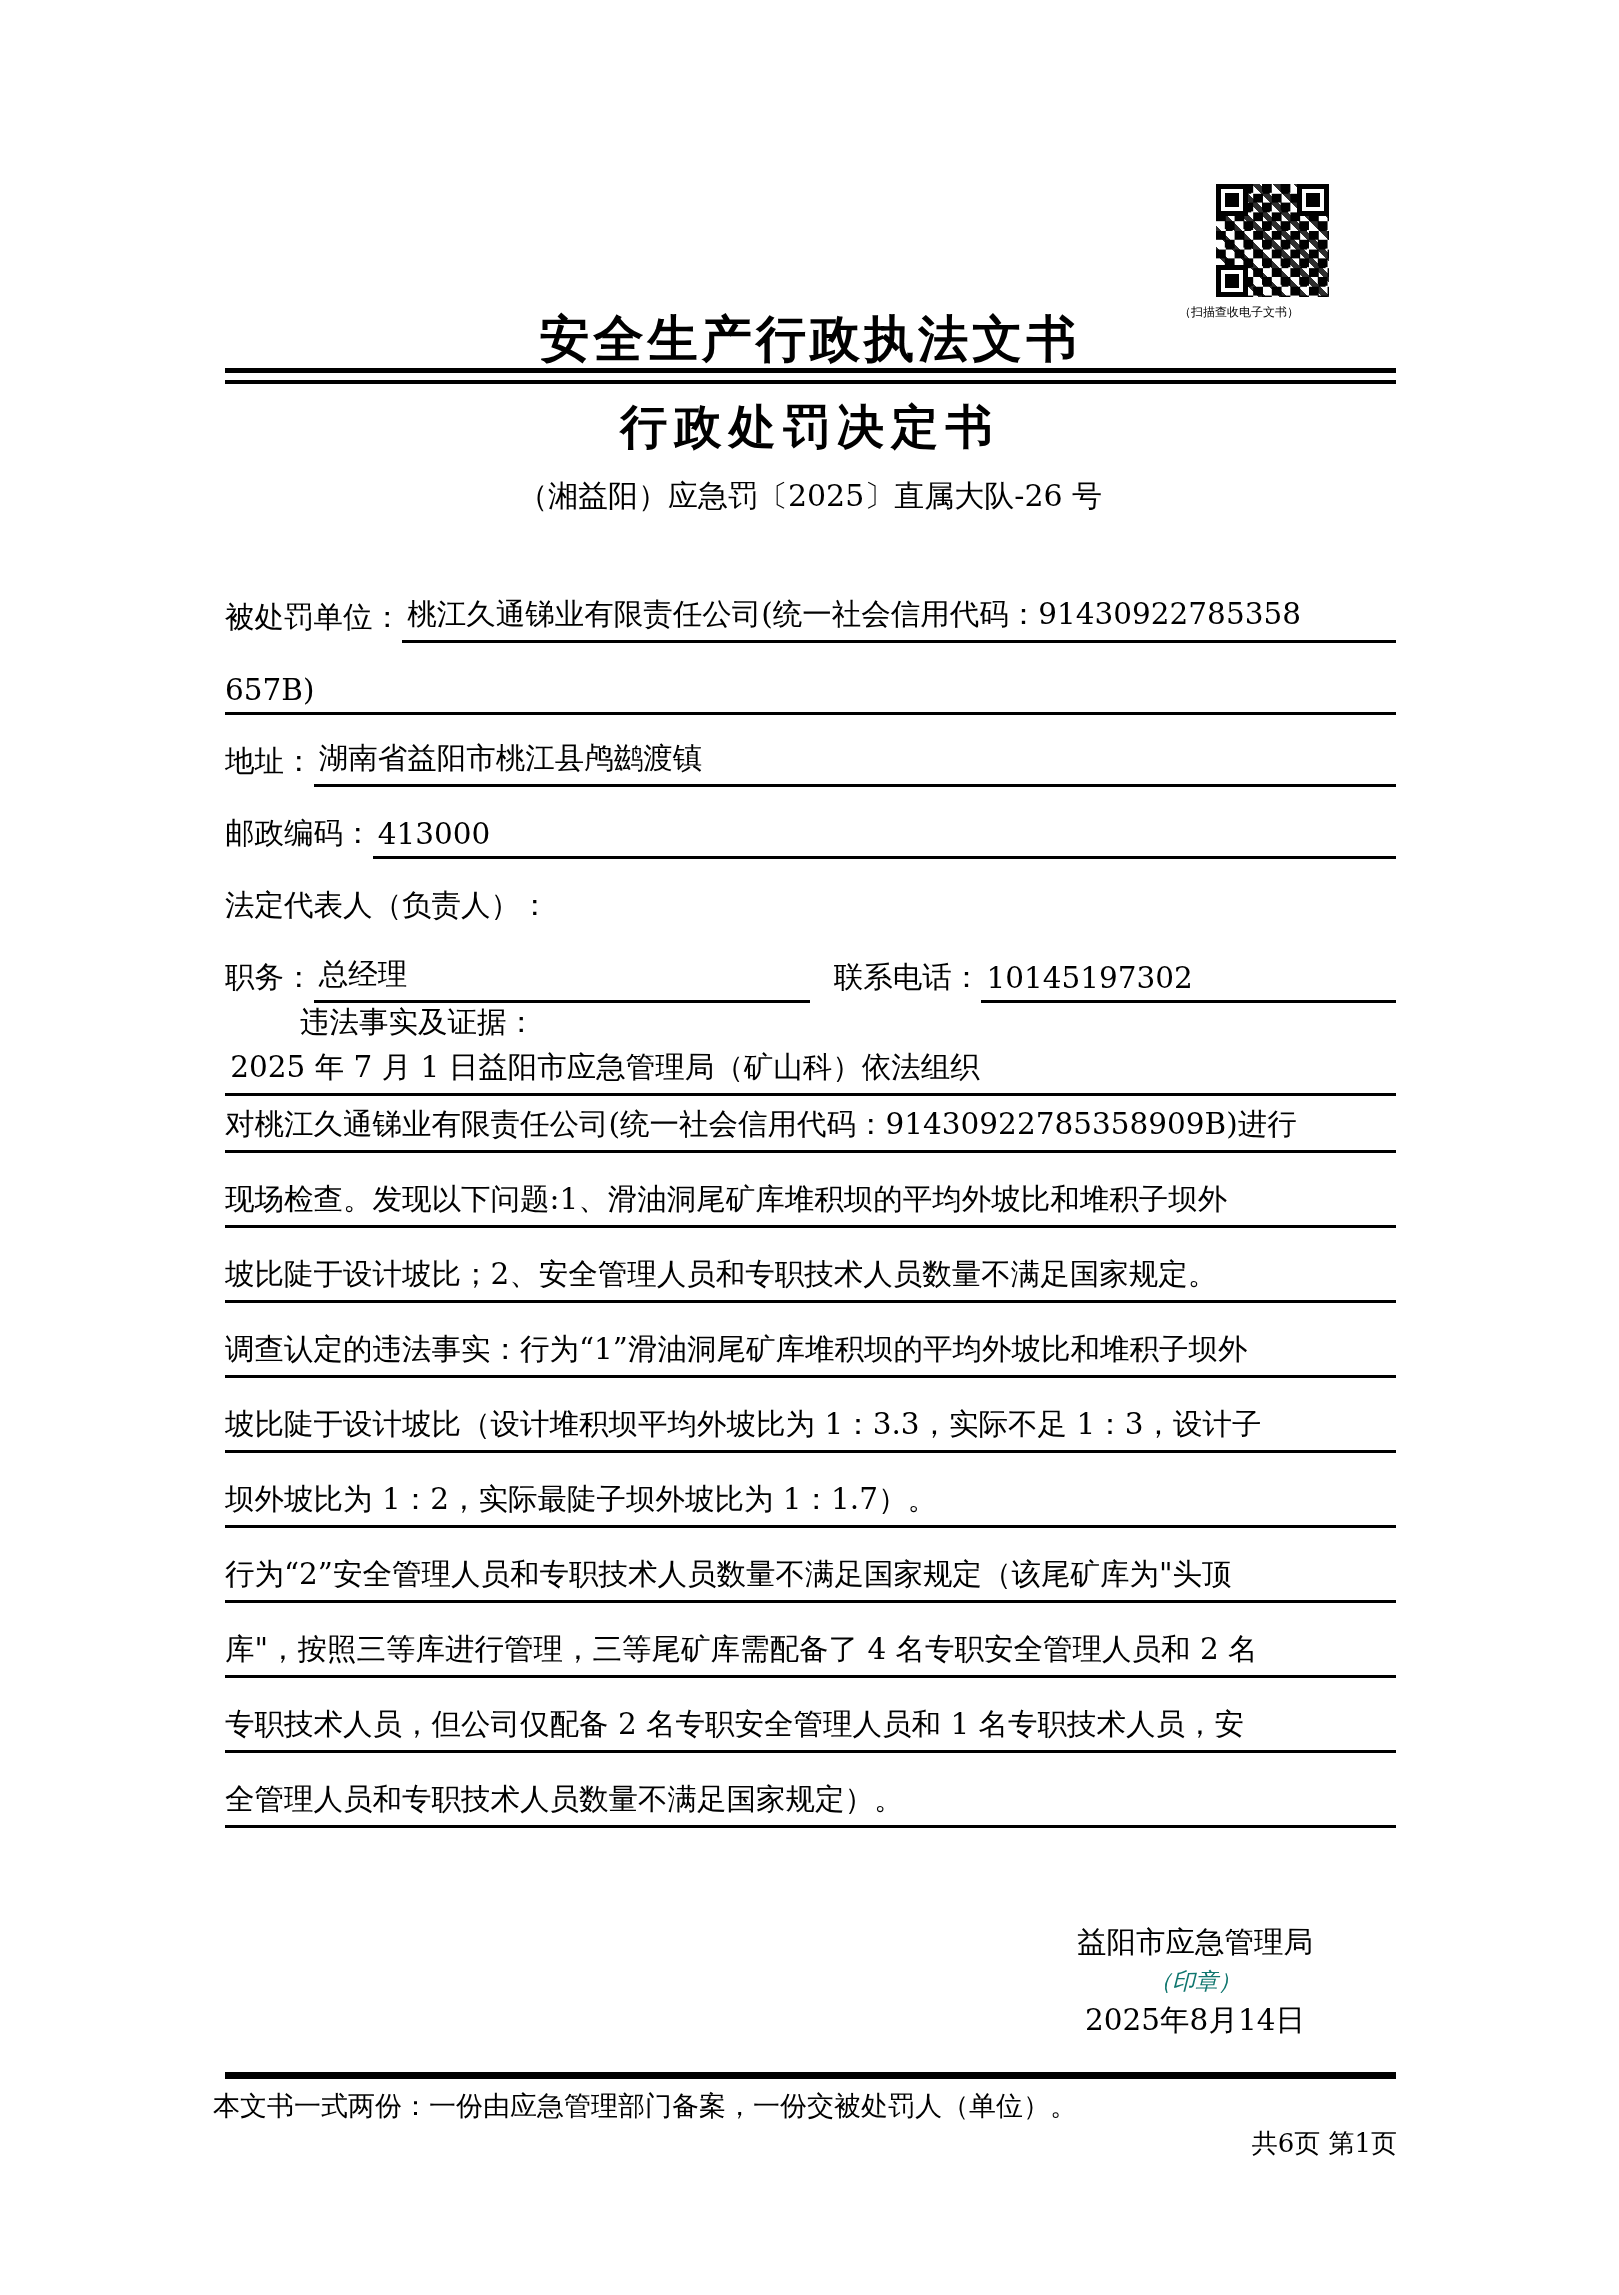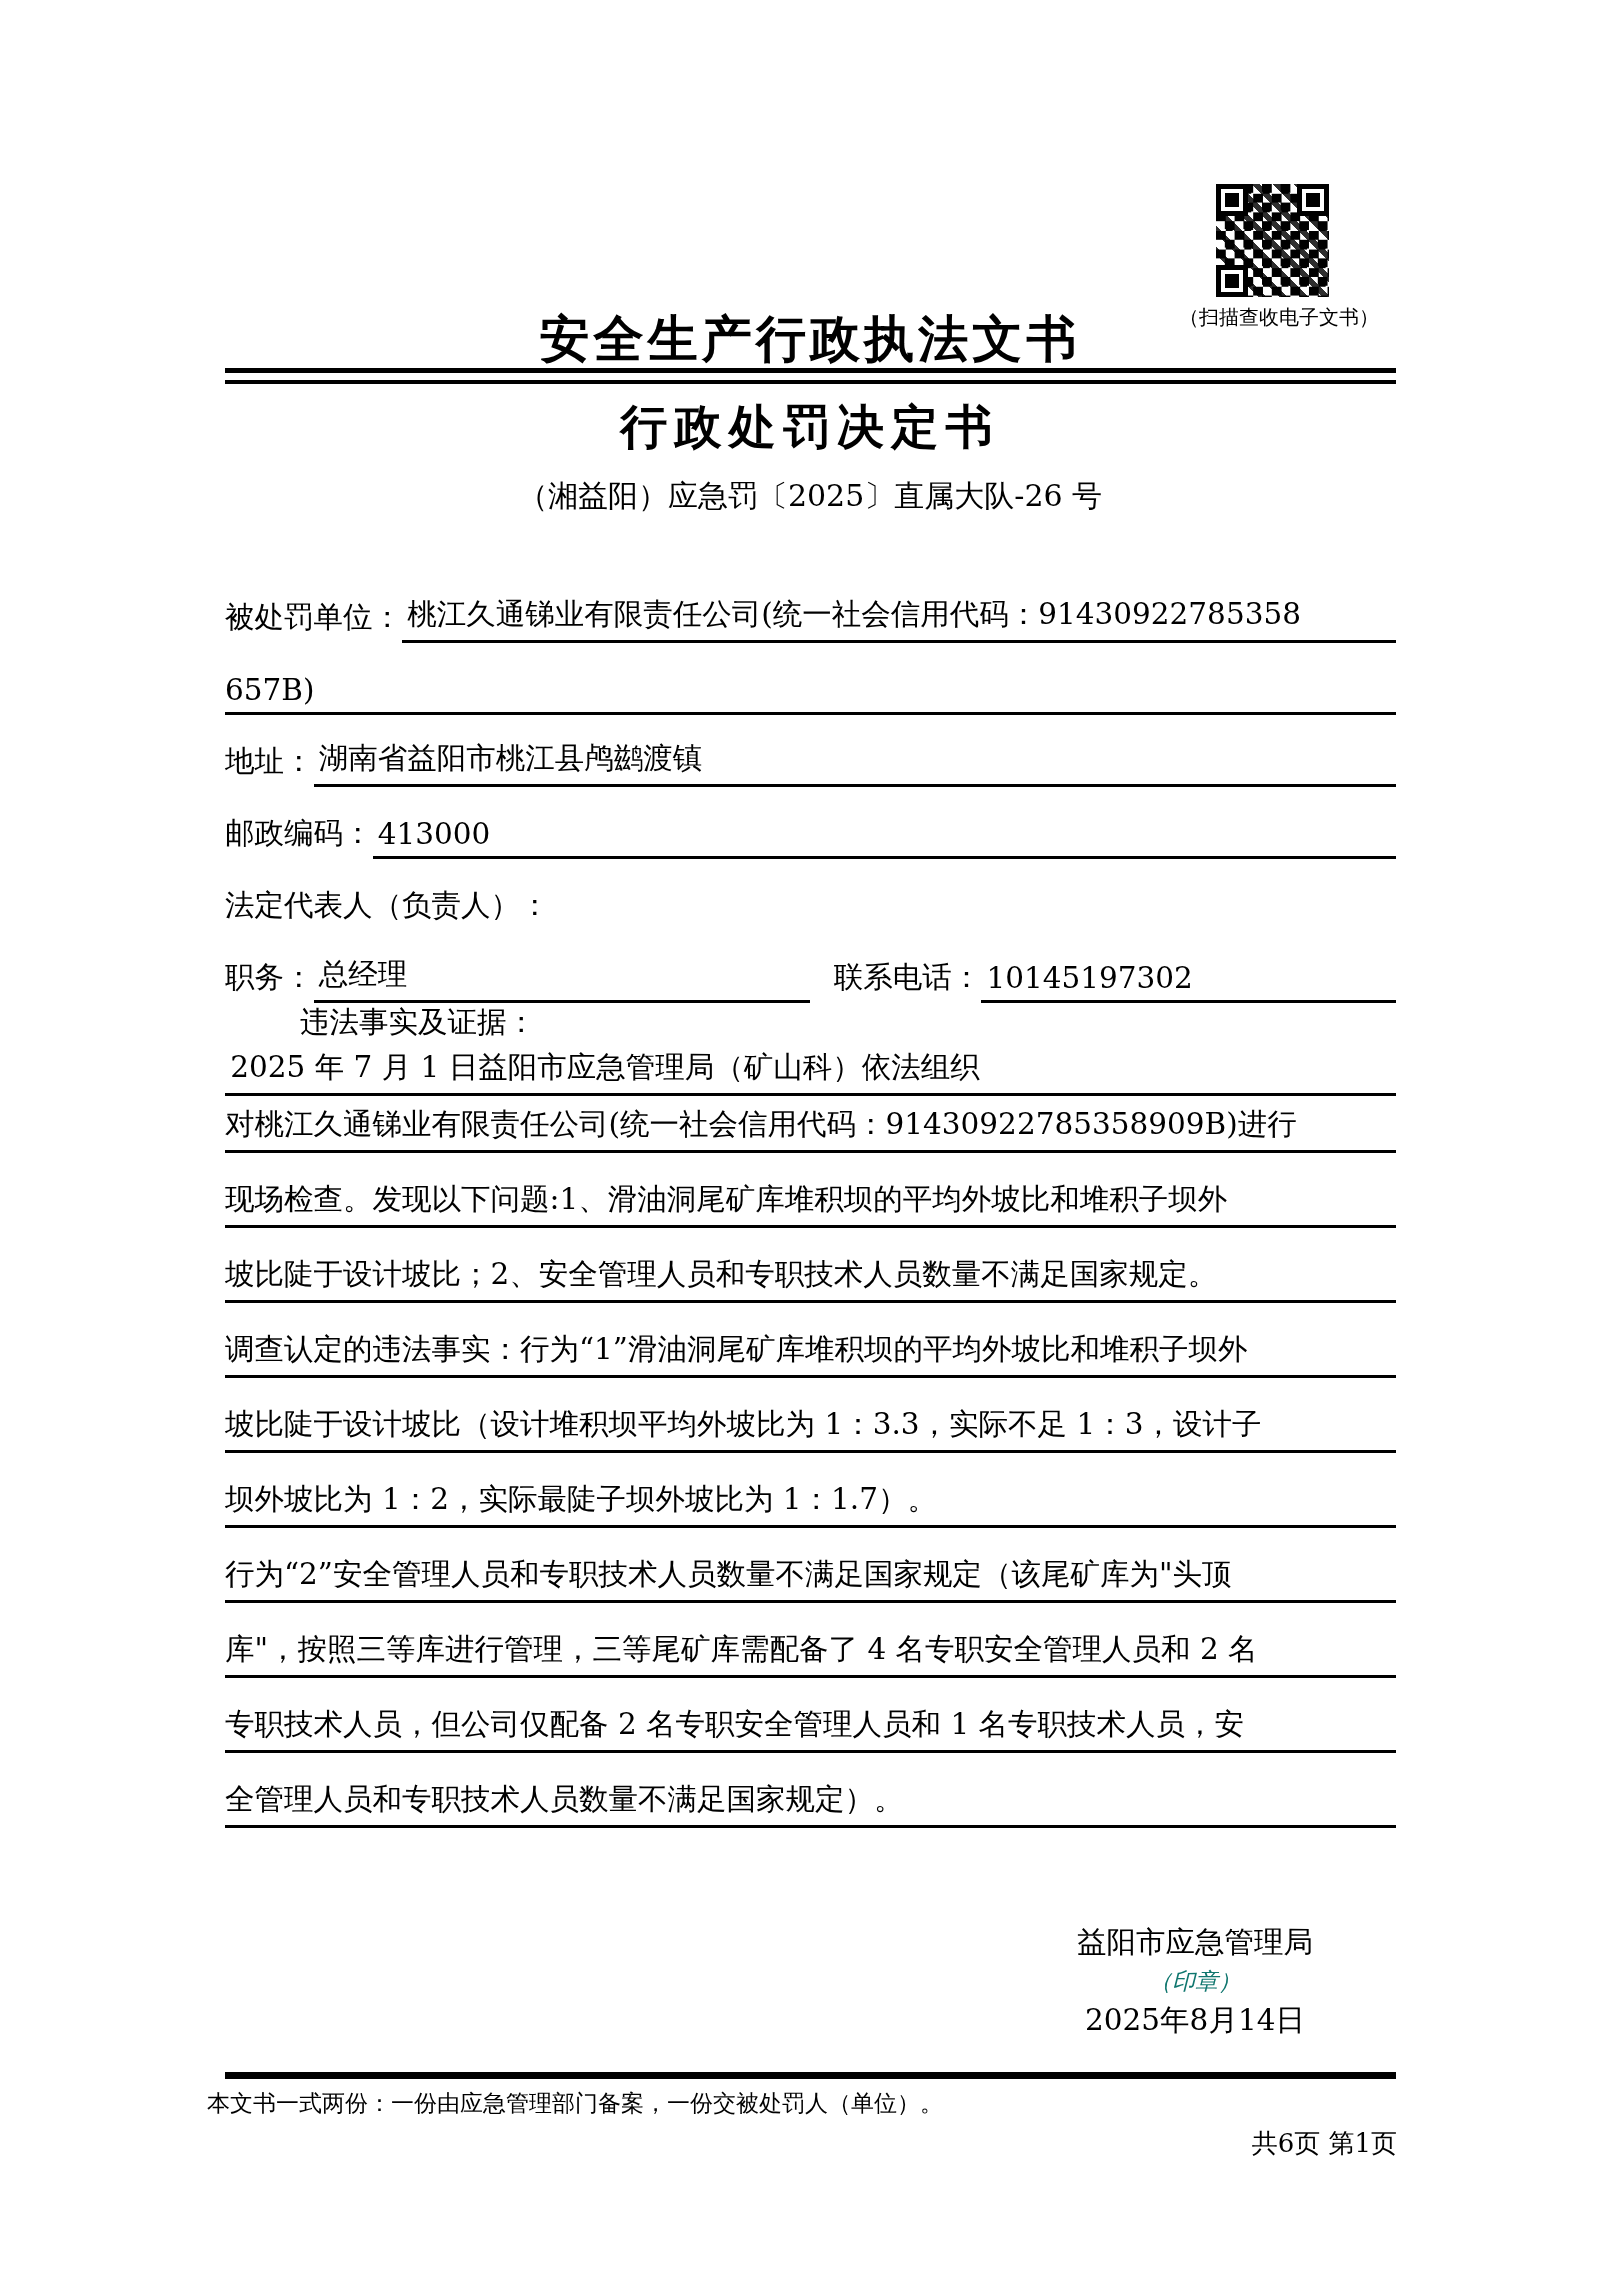--- a/index.html
+++ b/index.html
@@ -18,21 +18,21 @@
     background:
       repeating-linear-gradient(45deg, rgba(0,0,0,.82) 0 5.7px, rgba(0,0,0,0) 5.7px 15px),
       repeating-conic-gradient(#000 0% 25%, #fff 0% 50%);
     background-size:auto,18.6px 18.6px;
   }
   .qf{position:absolute;width:32px;height:32px;border:5.2px solid #000;background:#fff;box-sizing:border-box;}
   .qf::after{content:"";position:absolute;inset:3.6px;background:#000;}
   .qf.tl{top:0;left:0}.qf.tr{top:0;right:0}.qf.bl{bottom:0;left:0}
   .qr-caption{
     position:absolute;left:-37px;top:120px;width:197px;
-    font-size:20px;text-align:right;white-space:nowrap;
+    font-size:12px;text-align:left;white-space:nowrap;
   }
   
   .doc-category{
     position:absolute;top:306px;left:0;right:0;
     text-align:center;font-size:50px;font-weight:bold;letter-spacing:4.1px;
   }
   .double-rule{
     position:absolute;top:368px;left:225px;width:1171px;height:7.2px;
     border-top:5.2px solid #000;border-bottom:4.1px solid #000;box-sizing:content-box;
   }
@@ -52,21 +52,21 @@
   .val{display:flex;align-items:flex-end;border-bottom:3.6px solid #000;padding:0 0 5.2px 5.2px;flex:1;min-width:0;}
   .val.fix{flex:none;width:491px;}
   .gap{flex:none;width:24px;}
   .indent{padding-left:75px;}
   
   .signature{position:absolute;left:1014px;top:1923px;width:362px;text-align:center;font-size:29.5px;}
   .seal-note{font-size:23px;color:#0f766e;margin-top:3.1px;font-style:italic;}
   .sig-date{margin-top:4.1px;}
   
   .footer-rule{position:absolute;left:225px;top:2072px;width:1171px;height:7.2px;background:#000;}
-  .footer-note{position:absolute;left:207px;top:2088px;width:1171px;font-size:23px;}
+  .footer-note{position:absolute;left:213px;top:2088px;width:1171px;font-size:27px;}
   .pagination{position:absolute;right:223px;top:2126px;font-size:26px;text-align:right;}
 </style>
 </head>
 <body>
 
 <div class="page">
 
   <div class="qr-wrap">
     <div class="qr">
       <span class="qf tl"></span>

